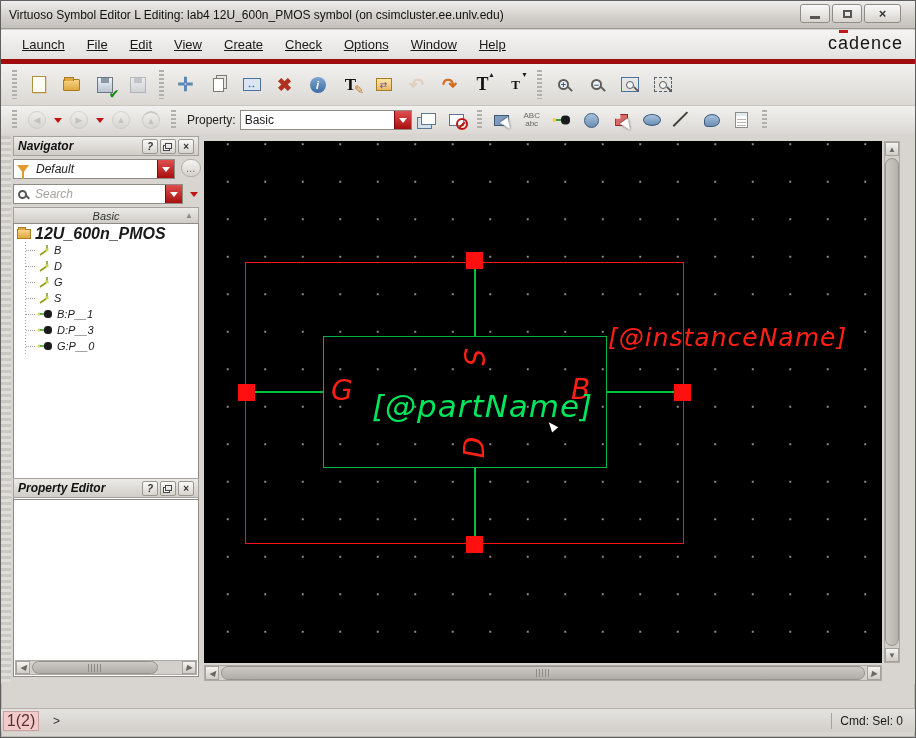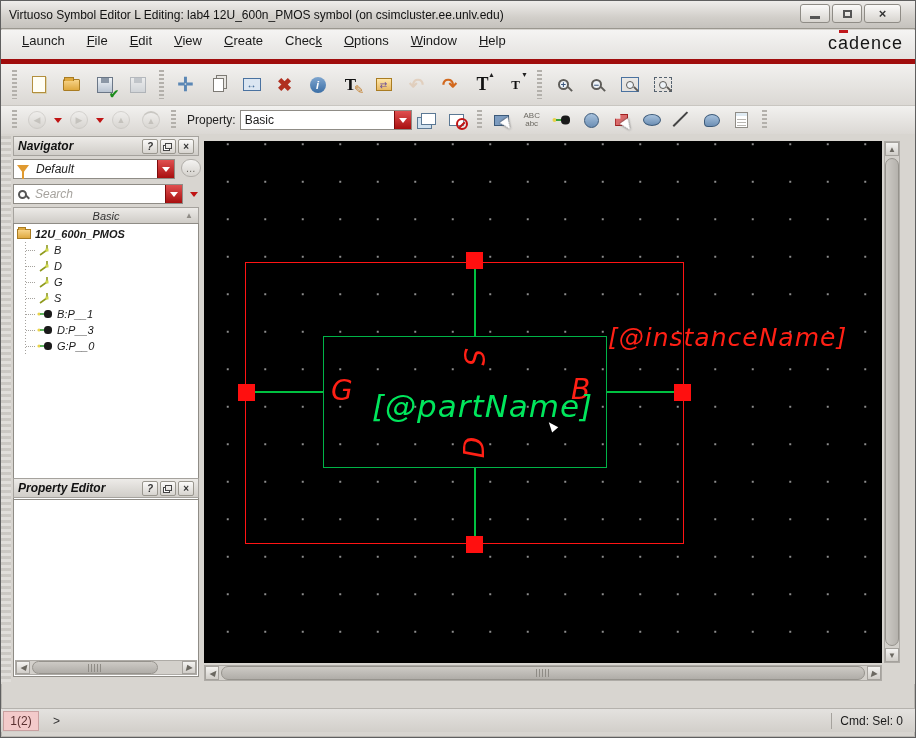--- a/index.html
+++ b/index.html
@@ -13,21 +13,21 @@
   .title-text{font-size:12px;color:#111;}
   .winbtns{position:absolute;right:14px;top:3px;display:flex;gap:2px;}
   .wbtn{width:30px;height:19px;border:1px solid #8f8c86;border-radius:3px;
     background:linear-gradient(#fbfaf9,#d7d4cf);display:flex;align-items:center;justify-content:center;
     font-size:11px;color:#333;}
   .wbtn .bar{width:10px;height:3px;background:#555;margin-top:7px;}
   .wbtn .box{width:9px;height:8px;border:2px solid #555;}
   .wbtn.close{width:37px;font-size:13px;font-weight:bold;}
   
   .menubar{position:absolute;left:0;top:29px;width:100%;height:29px;
-    background:linear-gradient(#f5f4f3,#e4e2df);display:flex;align-items:flex-start;padding:0 12px;gap:4px;}
+    background:linear-gradient(#f5f4f3,#e4e2df);display:flex;align-items:center;padding:0 12px;gap:4px;text-decoration:underline;}
   .menu-item{font-size:13px;color:#1a1a1a;padding:3px 9px;}
   .mu{text-decoration:underline;}
   .logo{position:absolute;right:12px;top:3px;font-size:18px;letter-spacing:1px;color:#141414;
         font-weight:500;}
   .logo .la{position:relative;}
   .logo .la::before{content:"";position:absolute;left:1px;right:1px;top:-3px;height:3px;background:#c0181c;}
   .redline{position:absolute;left:0;top:58px;width:100%;height:5px;background:#a00d0d;}
   
   .tb{position:absolute;left:0;width:100%;display:flex;align-items:center;
       background:linear-gradient(#f2f1ef,#dbd8d4);}
@@ -108,21 +108,21 @@
   .searchmag::after{content:"";position:absolute;width:5px;height:2px;background:#555;right:-5px;bottom:-1px;transform:rotate(45deg);}
   .placeholder{color:#a5a29d !important;}
   .colhead{position:absolute;left:12px;width:186px;height:17px;
      background:linear-gradient(#eceae7,#cfccc7);border:1px solid #a5a29d;
      display:flex;align-items:center;justify-content:center;font-size:11px;color:#333;}
   .colhead .sort{position:absolute;right:5px;font-size:8px;color:#8f8c86;}
   .whitebox{position:absolute;left:12px;width:186px;background:#fff;border:1px solid #8f8c86;}
   .tree{font-size:11px;color:#1a1a1a;padding:2px 0 0 3px;}
   .trow{height:16px;display:flex;align-items:center;}
   .trow .lbl{margin-left:4px;white-space:nowrap;}
-  .trow.root .lbl{font-weight:bold;font-size:11px;}
+  .trow.root .lbl{font-weight:bold;font-size:16px;}
   .kids{background:repeating-linear-gradient(180deg,#a5a29d 0 1px,transparent 1px 3px);
         background-size:1px 128px;background-repeat:no-repeat;background-position:8px 0;}
   .kids .trow{padding-left:9px;}
   .hguide{width:9px;height:0;border-top:1px dotted #a5a29d;margin-right:2px;}
   .tfolder{width:14px;height:10px;background:linear-gradient(#f7d388,#dfa93f);border:1px solid #a97c22;position:relative;flex:0 0 auto;}
   .tfolder::before{content:"";position:absolute;left:0;top:-3px;width:6px;height:2px;background:#dfa93f;border:1px solid #a97c22;border-bottom:none;}
   
   .sb{position:absolute;background:#d3d0cb;border:1px solid #aeaba6;}
   .sbbtn{position:absolute;background:linear-gradient(#f4f3f1,#d0cdc8);border:1px solid #a5a29d;
      display:flex;align-items:center;justify-content:center;font-size:8px;color:#6b6861;}
@@ -147,21 +147,21 @@
   
   .statusbar{position:absolute;left:0;top:684px;width:100%;height:23px;background:linear-gradient(#e8e6e3,#d5d2cd);
      border-top:1px solid #b5b2ad;display:flex;align-items:center;font-size:12px;color:#1a1a1a;}
   .statusbar .lgrip{width:6px;height:14px;margin:0 4px 0 3px;
      background:repeating-linear-gradient(90deg,#a5a29d 0 1px,transparent 1px 3px);}
   .st-mid{position:absolute;left:394px;}
   .st-right{position:absolute;right:10px;}
   .cmdbar{position:absolute;left:0;top:707px;width:100%;height:24px;background:linear-gradient(#e4e2df,#d2cfca);
      border-top:1px solid #b5b2ad;display:flex;align-items:center;font-size:12px;color:#1a1a1a;}
   .badge{width:36px;height:20px;margin-left:2px;background:#f3caca;border:1px solid #c9a0a0;
-     display:flex;align-items:center;justify-content:center;color:#5a3030;font-size:12px;}
+     display:flex;align-items:center;justify-content:center;color:#5a3030;font-size:16px;}
   .prompt{margin-left:14px;color:#333;}
   .cmdright{position:absolute;right:12px;display:flex;align-items:center;gap:8px;}
   .vsepline{width:1px;height:16px;background:#a5a29d;}
 </style>
 </head>
 <body>
 
 <div class="win">
 
   <div class="titlebar">

